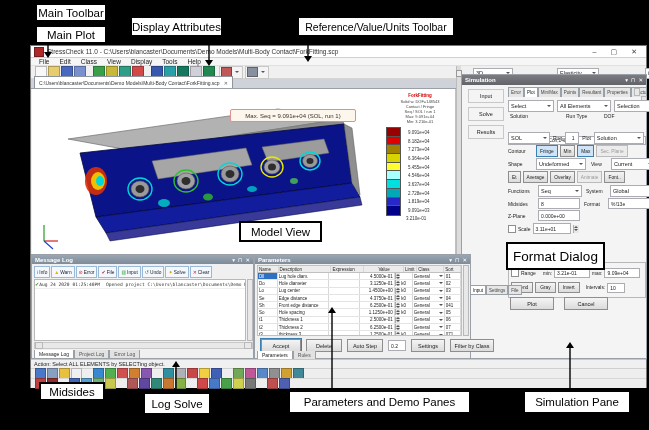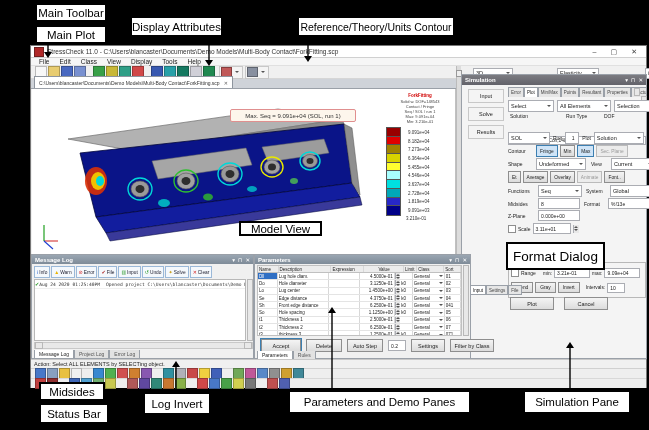--- a/index.html
+++ b/index.html
@@ -1,17 +1,17 @@
 <!DOCTYPE html>
 <html><head>
 <meta charset="utf-8">
 <style>
   html,body{margin:0;padding:0;background:#000;}
   #canvas{position:relative;width:649px;height:430px;background:#000;overflow:hidden;
-    font-family:"Liberation Sans",sans-serif;border-radius:6px;-webkit-font-smoothing:antialiased;}
+    font-family:"Liberation Sans",sans-serif;-webkit-font-smoothing:antialiased;}
   .ab{position:absolute;box-sizing:border-box;}
   
   .titlebar{background:#fff;border-bottom:1px solid #d0d0d0;display:flex;align-items:center;font-size:6.5px;color:#333;padding:0 3px;}
   .appicon{width:8px;height:8px;background:#b02828;border:1px solid #702020;margin-right:3px;flex:0 0 auto;}
   .wctl{margin-left:auto;display:flex;gap:14px;color:#444;font-size:7px;padding-right:6px;}
   .menubar{background:#f6f6f6;display:flex;align-items:center;font-size:6.5px;color:#222;gap:2px;padding-left:4px;border-bottom:1px solid #e0e0e0;}
   .mitem{padding:1px 4px;}
   .toolbar{background:#f0f0f0;display:flex;align-items:center;border-bottom:1px solid #d6d6d6;padding-left:4px;}
   .tbi{width:10px;height:10px;border:1px solid rgba(0,0,0,.25);margin-right:1px;flex:0 0 auto;background:#ccc;}
   .tbi.gap{background:transparent;border:none;width:5px;}
@@ -679,26 +679,25 @@
         <span class="tbi" style="width: 9px; height: 9px; background: rgb(120, 120, 120);"></span>
         <span class="tbi gap" style="width:9px;height:9px;"></span>
         <span class="tbi" style="width: 9px; height: 9px; background: rgb(192, 80, 80);"></span>
         <span class="tbi" style="width: 9px; height: 9px; background: rgb(80, 96, 176);"></span>
       </div>
   </div>
 
   <div class="cl ab" style="left:35px;top:3px;width:72px;height:19px;">Main Toolbar</div>
   <div class="cl ab" style="left:35px;top:25px;width:72px;height:19px;">Main Plot</div>
   <div class="cl ab" style="left:130px;top:16px;width:93px;height:21px;">Display Attributes</div>
-  <div class="cl ab" style="left:297px;top:16px;width:158px;height:21px;font-size:10.5px;">Reference/Theory/Units Contour</div>
-  <div class="cl ab" style="left:239px;top:221px;width:83px;height:15px;">Model View</div>
+  <div class="cl ab" style="left:297px;top:16px;width:158px;height:21px;font-size:10.5px;">Reference/Value/Units Toolbar</div>
+  <div class="cl ab" style="left:239px;top:221px;width:83px;height:21px;">Model View</div>
   <div class="cl ab" style="left:506px;top:242px;width:99px;height:28px;font-size:13.5px;">Format Dialog</div>
   <div class="cl ab" style="left:39px;top:382px;width:66px;height:19px;">Midsides</div>
-  <div class="cl ab" style="left:39px;top:403px;width:70px;height:21px;">Status Bar</div>
-  <div class="cl ab" style="left:143px;top:392px;width:68px;height:23px;">Log Invert</div>
+  <div class="cl ab" style="left:143px;top:392px;width:68px;height:23px;">Log Solve</div>
   <div class="cl ab" style="left:288px;top:390px;width:183px;height:24px;">Parameters and Demo Panes</div>
   <div class="cl ab" style="left:523px;top:390px;width:108px;height:24px;">Simulation Pane</div>
 
   <svg class="ab" style="left:0;top:0;pointer-events:none;" width="649" height="430" viewBox="0 0 649 430">
     <g stroke="#000" stroke-width="1.4" fill="#000">
       <line x1="26" y1="12" x2="35" y2="12"></line>
       <line x1="26" y1="34" x2="35" y2="34"></line>
       <line x1="48" y1="44" x2="48" y2="52"></line>
       <polygon points="44,52 52,52 48,58" stroke="none"></polygon>
       <line x1="209" y1="38" x2="209" y2="60"></line>

